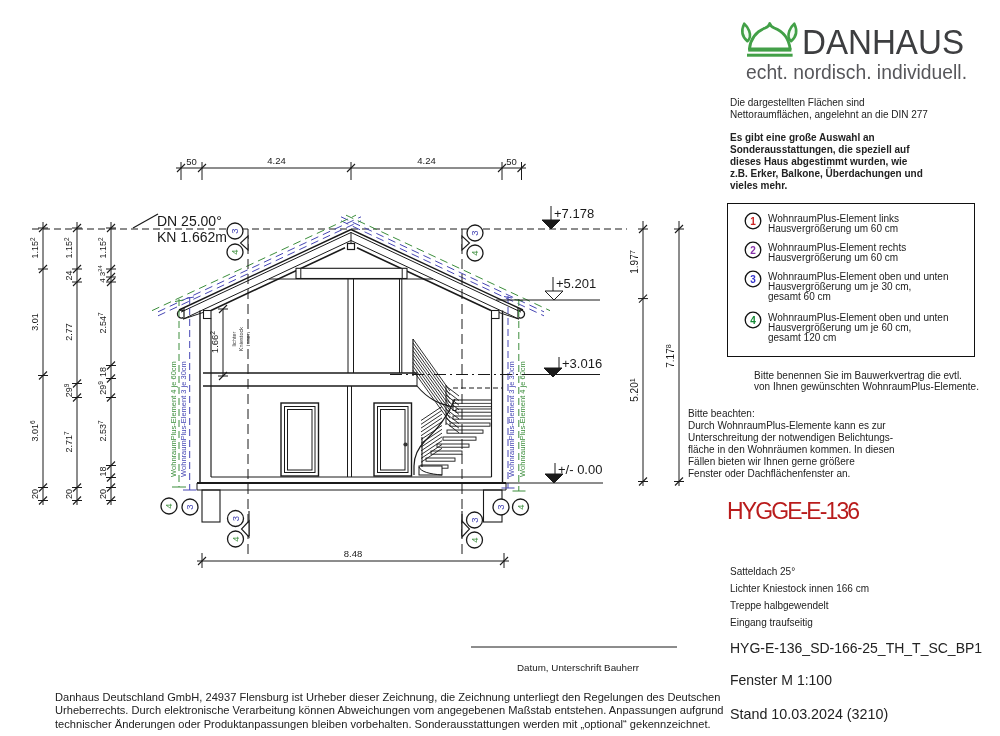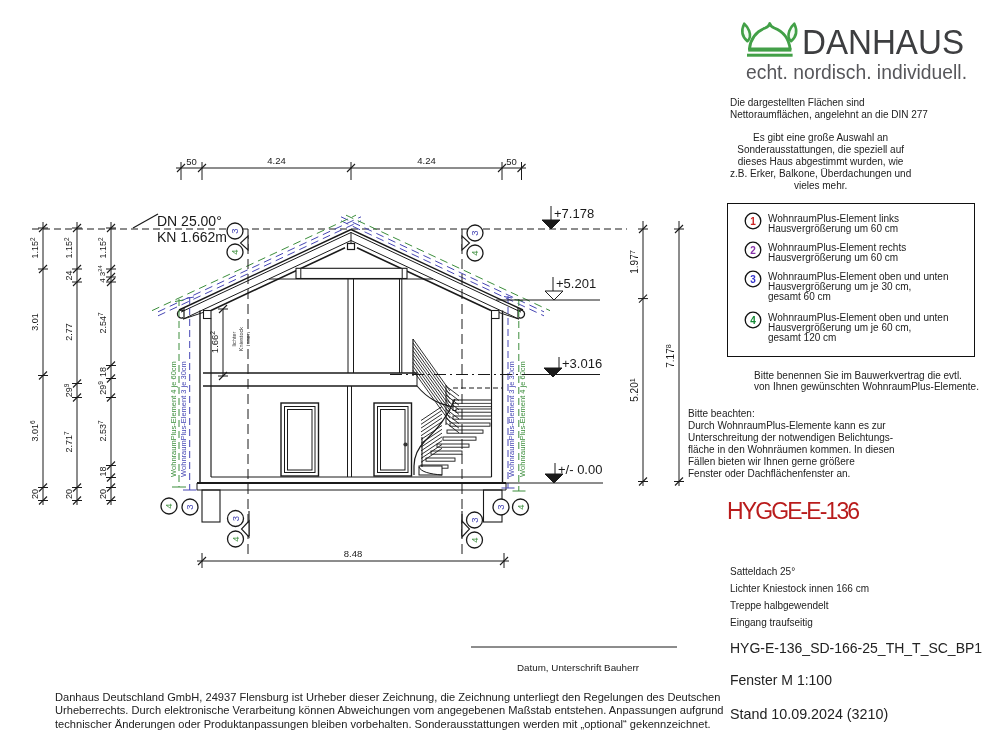--- a/index.html
+++ b/index.html
@@ -500,21 +500,21 @@
 <path d="M 59.3,9.7 Q 64.3,20 56.1,27.2 Q 52,23.5 54.3,17 Q 56,12.5 59.3,9.7 Z" fill="#f4fbf4" stroke="#42a047" stroke-width="2.6" stroke-linejoin="round"></path>
 <path d="M 14.4,35 Q 16.2,19.5 30.2,14 Q 34,12.4 34.75,9.6 Q 35.5,12.4 39.3,14 Q 53.3,19.5 55.1,35 Z" fill="#fdfffd" stroke="#42a047" stroke-width="2.9" stroke-linejoin="round"></path>
 <rect x="13.2" y="34.2" width="43.2" height="3.4" fill="#42a047"></rect>
 <rect x="12" y="39.7" width="45.6" height="3" fill="#42a047"></rect>
 <text x="67" y="40" font-size="35.5" fill="#3d3e40" textLength="162" lengthAdjust="spacingAndGlyphs">DANHAUS</text>
 <text x="11" y="64.5" font-size="19.5" fill="#57575b" textLength="221" lengthAdjust="spacingAndGlyphs">echt. nordisch. individuell.</text>
 </svg></div>
 
 <div style="position:absolute;left:730px;top:97px;font-size:10px;line-height:12.0px;color:#222;font-weight:normal;letter-spacing:0;white-space:nowrap;">Die dargestellten Flächen sind<br>Nettoraumflächen, angelehnt an die DIN 277</div>
 
-<div style="position:absolute;left:730px;top:132px;font-size:10px;line-height:12.0px;color:#222;font-weight:normal;letter-spacing:0;white-space:nowrap;text-align:center;">Es gibt eine große Auswahl an<br>Sonderausstattungen, die speziell auf<br>dieses Haus abgestimmt wurden, wie<br>z.B. Erker, Balkone, Überdachungen und<br>vieles mehr.</div>
+<div style="position:absolute;left:730px;top:132px;font-size:10px;line-height:12.0px;color:#222;font-weight:bold;letter-spacing:0;white-space:nowrap;">Es gibt eine große Auswahl an<br>Sonderausstattungen, die speziell auf<br>dieses Haus abgestimmt wurden, wie<br>z.B. Erker, Balkone, Überdachungen und<br>vieles mehr.</div>
 
 <div style="position:absolute;left:727px;top:203px;width:246px;height:152px;border:1.6px solid #111;"></div>
 <svg style="position:absolute;left:744px;top:211.5px;" width="18" height="18">
     <circle cx="9" cy="9" r="7.8" fill="white" stroke="#111" stroke-width="1.3"></circle>
     <text x="9" y="12.5" font-size="10" font-weight="bold" fill="#cc2222" text-anchor="middle">1</text>
   </svg>
 <div style="position:absolute;left:768px;top:214px;font-size:10px;line-height:10.2px;color:#222;font-weight:normal;letter-spacing:0;white-space:nowrap;">WohnraumPlus-Element links<br>Hausvergrößerung um 60 cm</div>
 <svg style="position:absolute;left:744px;top:240.5px;" width="18" height="18">
     <circle cx="9" cy="9" r="7.8" fill="white" stroke="#111" stroke-width="1.3"></circle>
     <text x="9" y="12.5" font-size="10" font-weight="bold" fill="#8833aa" text-anchor="middle">2</text>
@@ -536,15 +536,15 @@
 <div style="position:absolute;left:688px;top:408px;font-size:10px;line-height:12.0px;color:#222;font-weight:normal;letter-spacing:0;white-space:nowrap;">Bitte beachten:<br>Durch WohnraumPlus-Elemente kann es zur<br>Unterschreitung der notwendigen Belichtungs-<br>fläche in den Wohnräumen kommen. In diesen<br>Fällen bieten wir Ihnen gerne größere<br>Fenster oder Dachflächenfenster an.</div>
 
 <div style="position:absolute;left:727px;top:500px;font-size:23px;line-height:23px;color:#b91c1c;font-weight:normal;letter-spacing:-1.9px;white-space:nowrap;">HYGGE-E-136</div>
 
 <div style="position:absolute;left:730px;top:563px;font-size:10px;line-height:17px;color:#222;font-weight:normal;letter-spacing:0;white-space:nowrap;">Satteldach 25°<br>Lichter Kniestock innen 166 cm<br>Treppe halbgewendelt<br>Eingang traufseitig</div>
 
 <div style="position:absolute;left:730px;top:641px;font-size:14px;line-height:15px;color:#222;font-weight:normal;letter-spacing:0;white-space:nowrap;">HYG-E-136_SD-166-25_TH_T_SC_BP1</div>
 
 <div style="position:absolute;left:730px;top:673px;font-size:14px;line-height:15px;color:#222;font-weight:normal;letter-spacing:0;white-space:nowrap;">Fenster M 1:100</div>
 
-<div style="position:absolute;left:730px;top:707px;font-size:14.3px;line-height:15px;color:#222;font-weight:normal;letter-spacing:0;white-space:nowrap;">Stand 10.09.2024 (3210)</div>
+<div style="position:absolute;left:730px;top:707px;font-size:14.3px;line-height:15px;color:#222;font-weight:normal;letter-spacing:0;white-space:nowrap;">Stand 10.03.2024 (3210)</div>
 
 <div style="position:absolute;left:55px;top:691px;font-size:11.1px;line-height:13.4px;color:#222;font-weight:normal;letter-spacing:0;white-space:nowrap;">Danhaus Deutschland GmbH, 24937 Flensburg ist Urheber dieser Zeichnung, die Zeichnung unterliegt den Regelungen des Deutschen<br>Urheberrechts. Durch elektronische Verarbeitung können Abweichungen vom angegebenen Maßstab entstehen. Anpassungen aufgrund<br>technischer Änderungen oder Produktanpassungen bleiben vorbehalten. Sonderausstattungen werden mit „optional“ gekennzeichnet.</div>
 
 </body></html>

